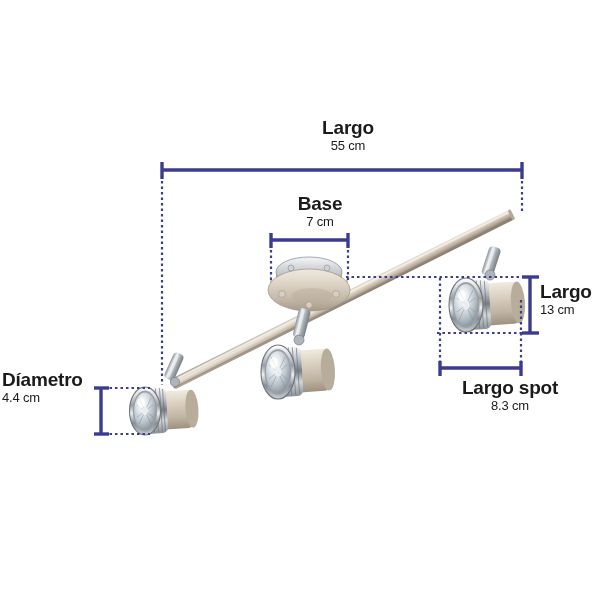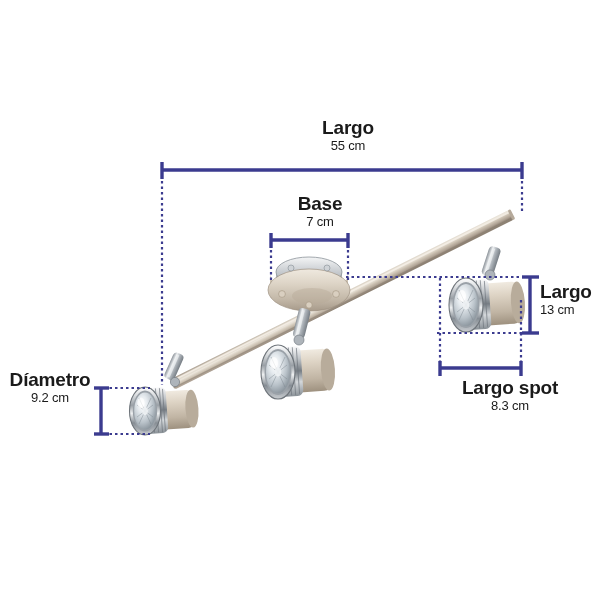--- a/index.html
+++ b/index.html
@@ -42,21 +42,21 @@
     font-weight: normal;
     font-size: 13px;
     letter-spacing: -0.2px;
   }
   .dimlabel.right-al { text-align: right; }
 
   #lbl-largo      { left: 258px; top: 118px; width: 180px; }
   #lbl-base       { left: 240px; top: 194px; width: 160px; }
   #lbl-alto       { left: 540px; top: 282px; width: 60px; text-align: left; }
   #lbl-largospot  { left: 420px; top: 378px; width: 180px; }
-  #lbl-diam       { left: 2px;  top: 370px; width: 96px; text-align: center; }
+  #lbl-diam       { left: 2px;  top: 370px; width: 96px; text-align: left; }
 </style>
 </head>
 <body>
 
 <div id="stage">
 
   <svg id="art" viewBox="0 0 600 600">
     <defs>
 
       <linearGradient id="gBar" x1="0" y1="0" x2="0.38" y2="1">
@@ -317,16 +317,16 @@
     <span class="vl">13 cm</span>
   </div>
 
   <div class="dimlabel" id="lbl-largospot">
     <span class="nm">Largo spot</span>
     <span class="vl">8.3 cm</span>
   </div>
 
   <div class="dimlabel right-al" id="lbl-diam">
     <span class="nm">Díametro</span>
-    <span class="vl">9.2 cm</span>
+    <span class="vl">4.4 cm</span>
   </div>
 
 </div>
 
 </body></html>

